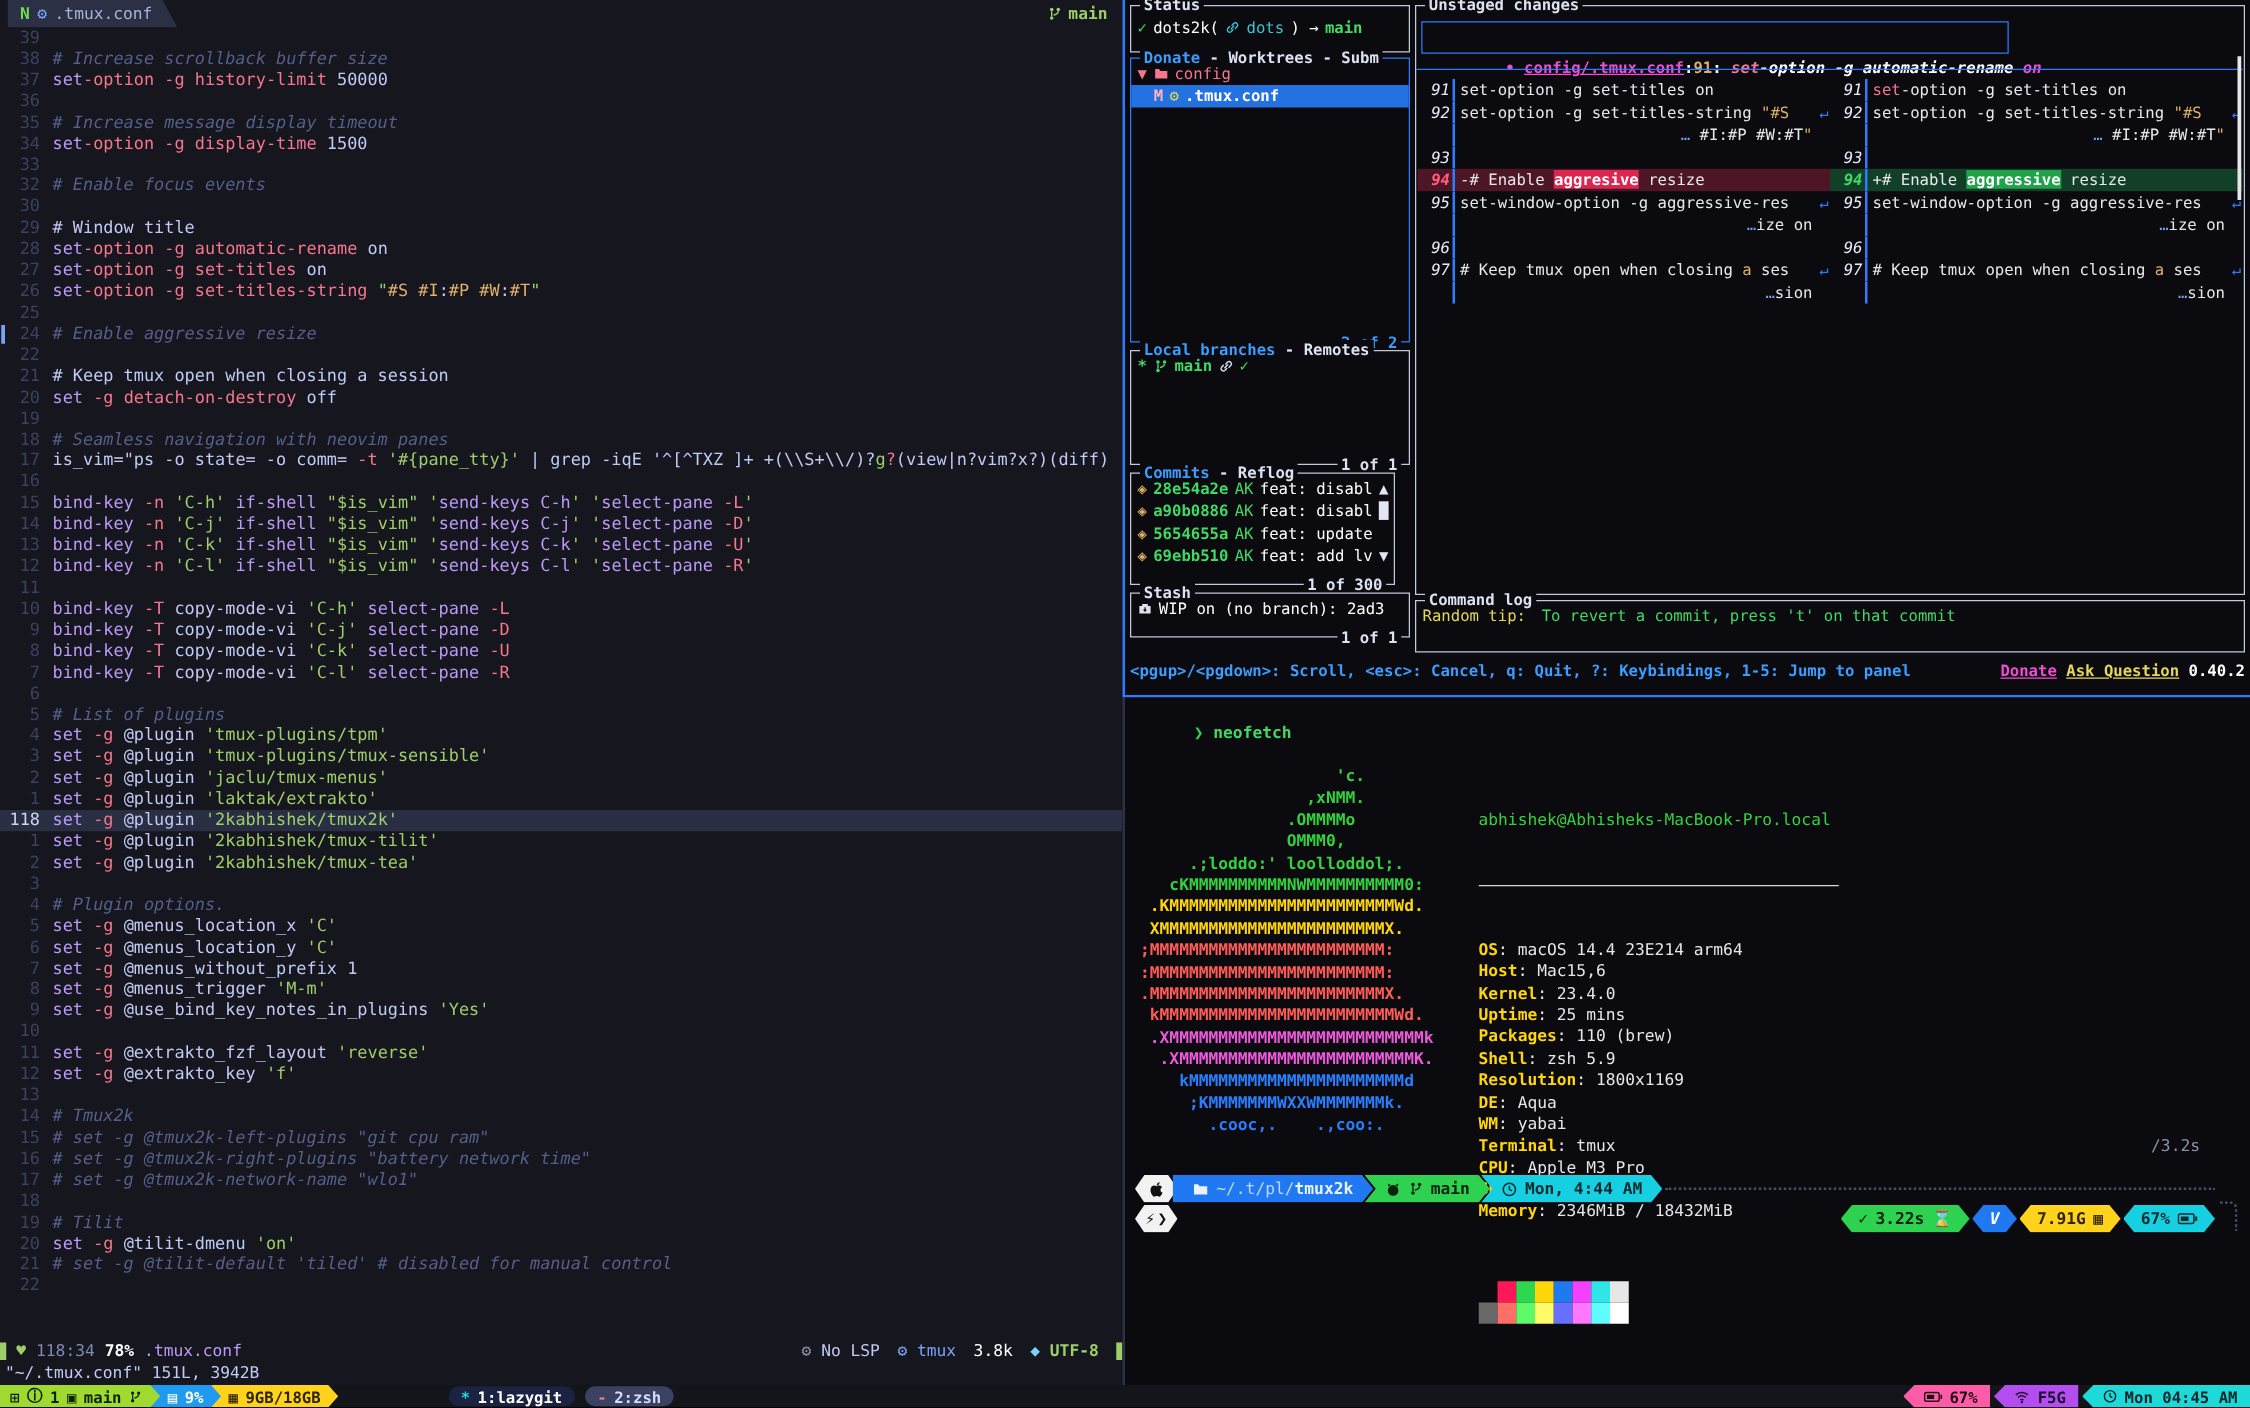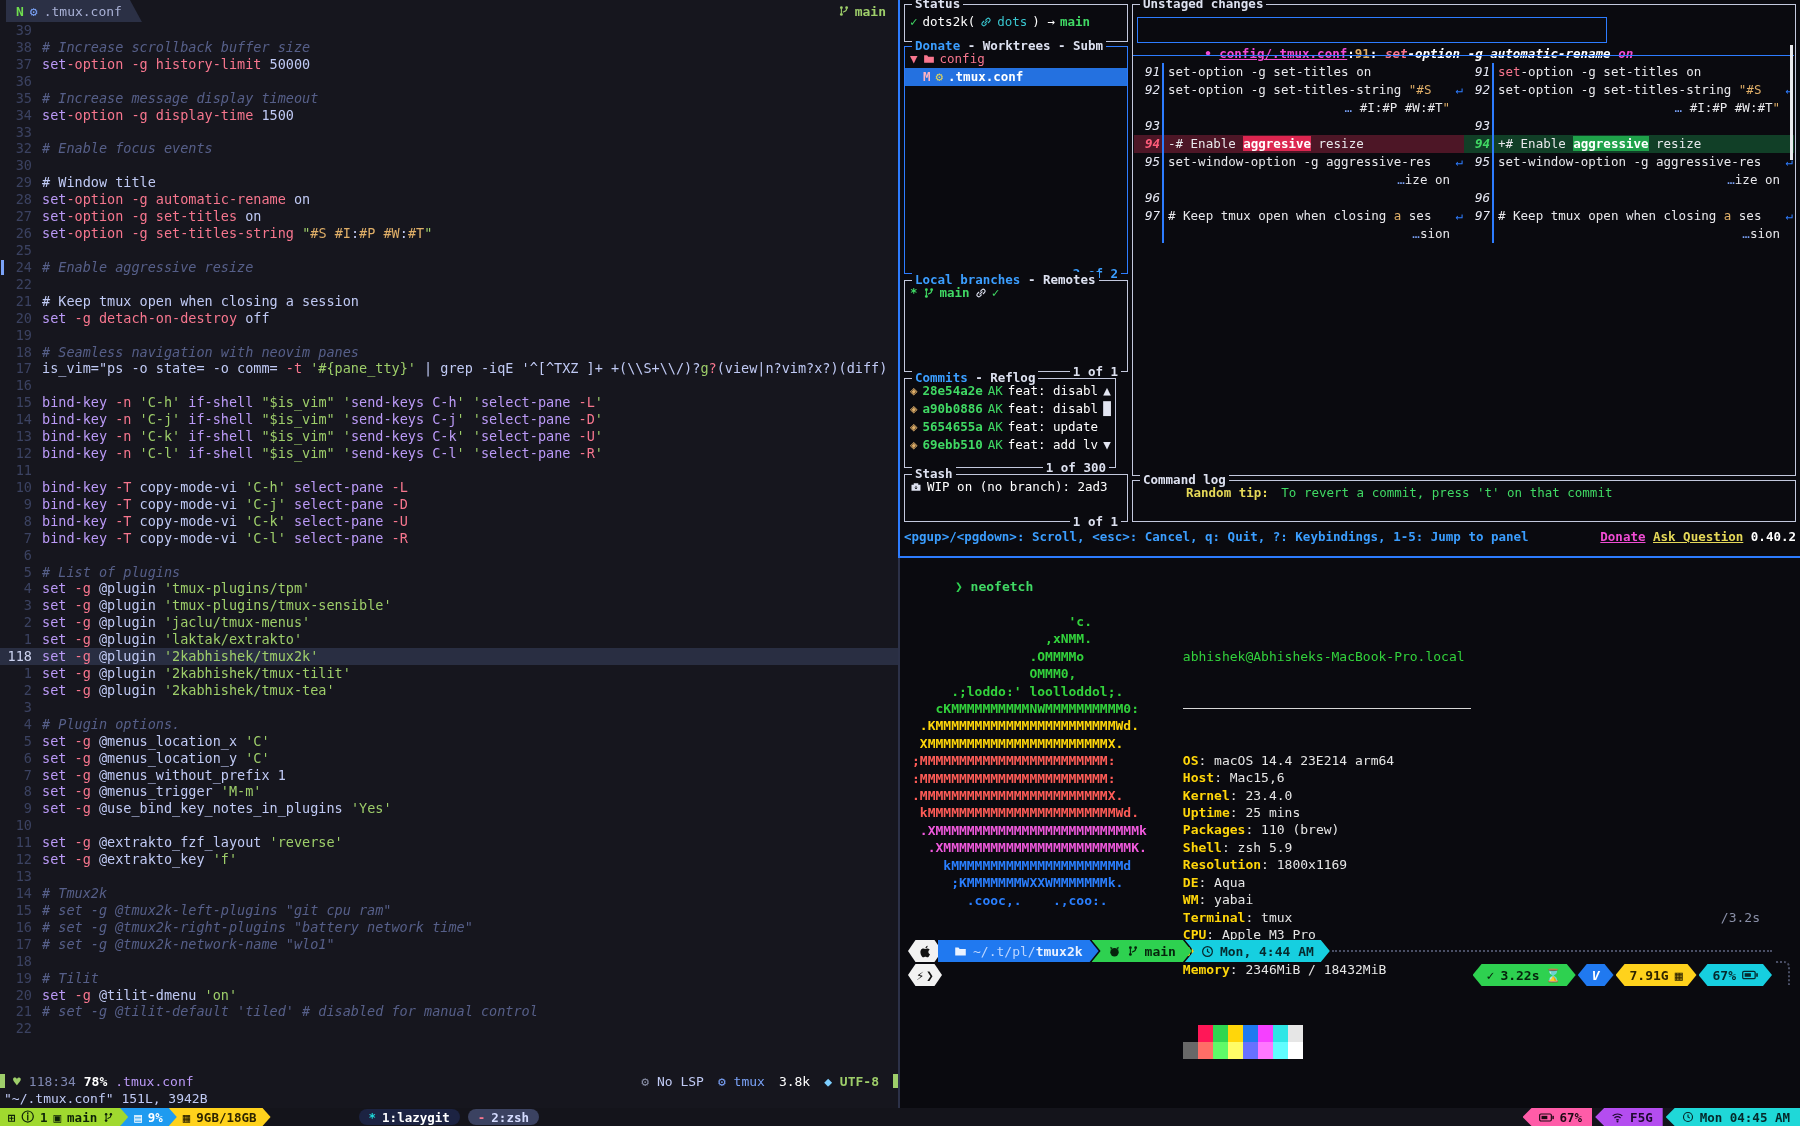--- a/index.html
+++ b/index.html
@@ -41,23 +41,23 @@
   .panel.focus { border-color:var(--focusBlue); }
   .ptitle { position:absolute; top:-9px; left:7px; background:var(--bgTerm); padding:0 3px; white-space:pre; color:#dde1f0; font-weight:bold;}
   .ptitle .main-t { color:var(--lgTitleBlue); }
   .pcount { position:absolute; bottom:-8px; right:6px; background:var(--bgTerm); padding:0 3px; color:#dde1f0; font-weight:bold;}
   .pcount.blue{ color:var(--lgTitleBlue); }
   .prow { height:18px; line-height:18px; padding:0 5px; display:flex; align-items:center; gap:5px; white-space:pre;}
   .p-status{ left:4px; top:4px; width:224px; height:38px; }
   .p-files{ left:4px; top:46px; width:224px; height:228px; }
   .p-branches{ left:4px; top:280px; width:224px; height:92px; }
   .p-commits{ left:4px; top:378px; width:212px; height:90px; }
-  .p-stash{ left:4px; top:474px; width:224px; height:48px; }
+  .p-stash{ left:4px; top:474px; width:224px; height:36px; }
   .p-main{ left:232px; top:4px; width:664px; height:472px; }
-  .p-cmdlog{ left:232px; top:480px; width:664px; height:42px;padding-left:48px; }
+  .p-cmdlog{ left:232px; top:480px; width:664px; height:42px; }
   .filesel { background:#2471e0; color:#fff; font-weight:bold; }
   .commit-scroll { margin-left:auto; color:#e3e6f2; }
   
   .mainhdr { position:relative; margin:12px 0 0 4px; width:470px; border:1px solid var(--focusBlue);
              height:26px; line-height:24px; padding:0 6px; white-space:pre; font-weight:bold;}
   .hdr-underline { position:absolute; left:0; right:1px; top:50px; border-bottom:1px solid var(--focusBlue); }
   .u { text-decoration:underline; }
   #diff { position:absolute; left:1px; right:1px; top:58px; }
   .drow { display:flex; height:18px; line-height:18px; }
   .dcell { width:50%; display:flex; white-space:pre; overflow:hidden; position:relative;}
@@ -351,21 +351,21 @@
             <div class="dcell"><span class="dln"></span><span class="dsep"></span><span class="dtext cont"><span class="c-bl">…</span><span class="c-dfg">sion</span></span></div>
             <div class="dcell"><span class="dln"></span><span class="dsep"></span><span class="dtext cont"><span class="c-bl">…</span><span class="c-dfg">sion</span></span></div>
           </div>
         </div>
       <div class="mscroll"></div>
     </div>
 
     <div class="panel p-cmdlog">
       <span class="ptitle">Command log</span>
       <div class="prow" style="margin-top:3px">
-        <span style="color:var(--lgYellow);font-weight:bold">Random tip:</span><span style="color:var(--lgGreen)"> To revert a commit, press 't' on that commit</span>
+        <span style="color:var(--lgYellow);font-weight:normal">Random tip:</span><span style="color:var(--lgGreen)"> To revert a commit, press 't' on that commit</span>
       </div>
     </div>
 
     <div class="keybar">
       <span>&lt;pgup&gt;/&lt;pgdown&gt;: Scroll, &lt;esc&gt;: Cancel, q: Quit, ?: Keybindings, 1-5: Jump to panel</span>
       <span class="links"><span class="u" style="color:var(--lgMagenta)">Donate</span><span> </span><span class="u" style="color:var(--lgYellow)">Ask Question</span><span class="c-wh"> 0.40.2</span></span>
     </div>
   </section>
 
   <section id="term">

